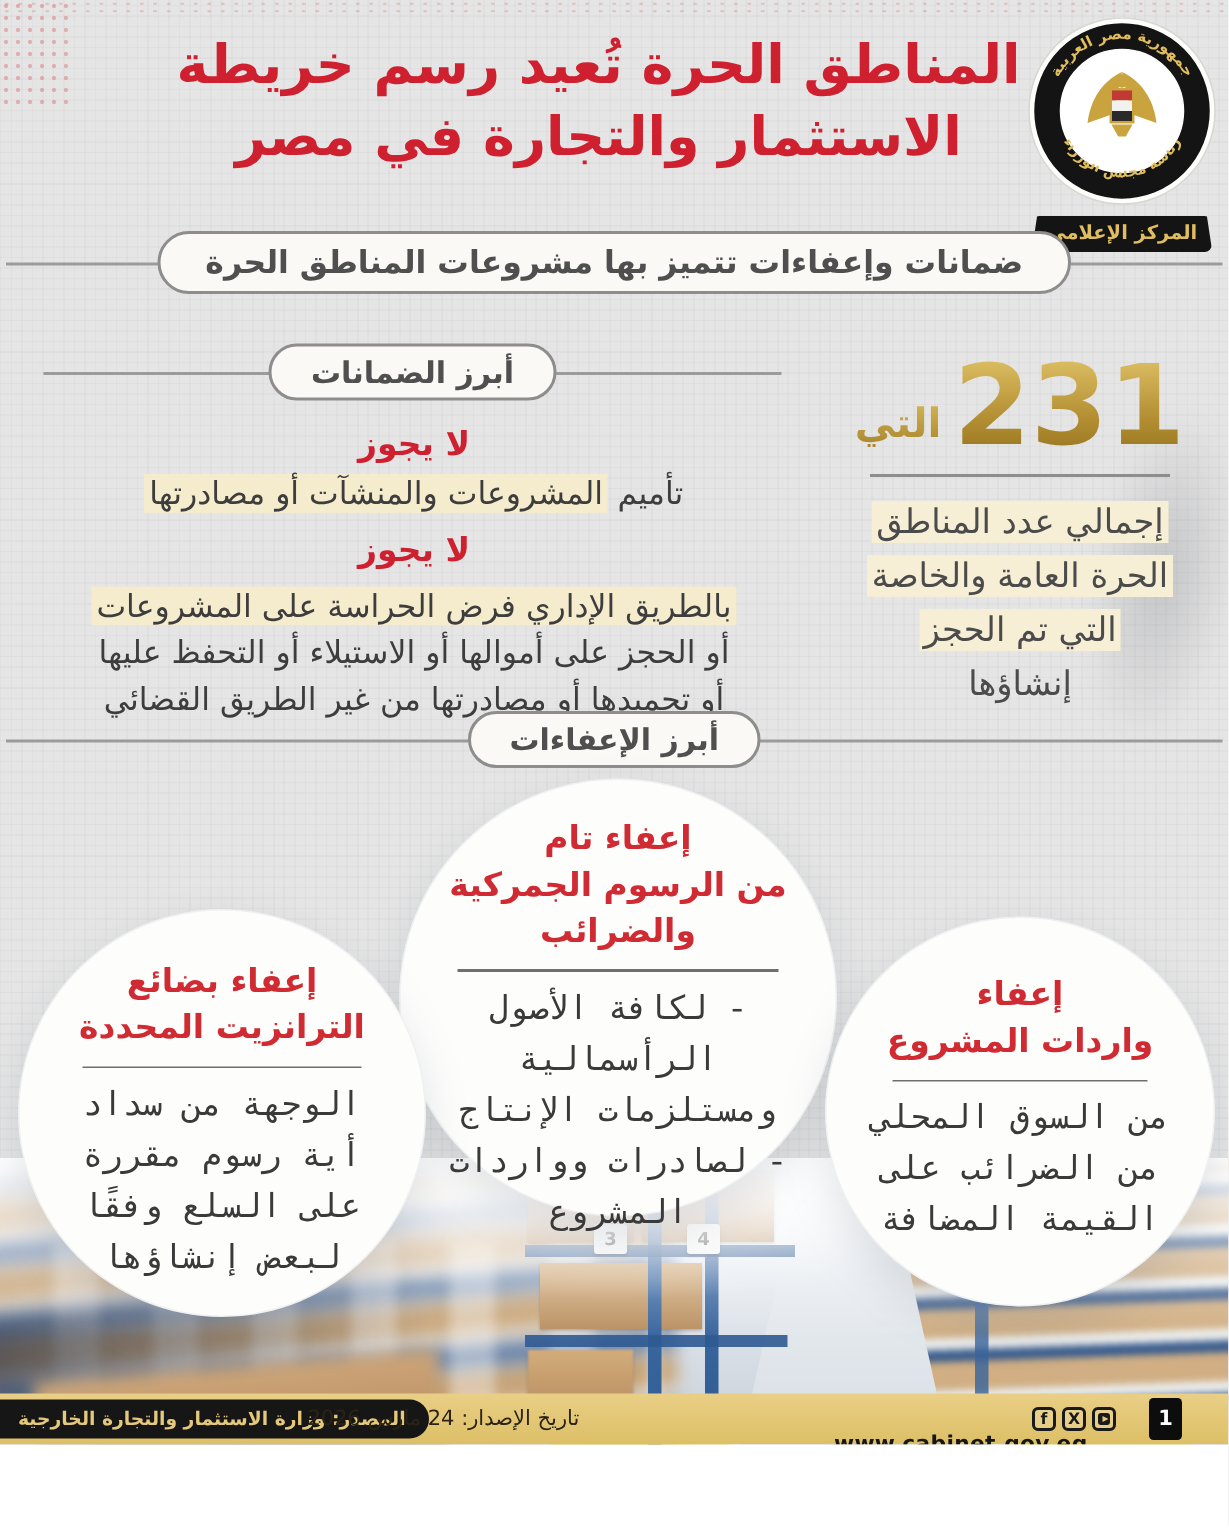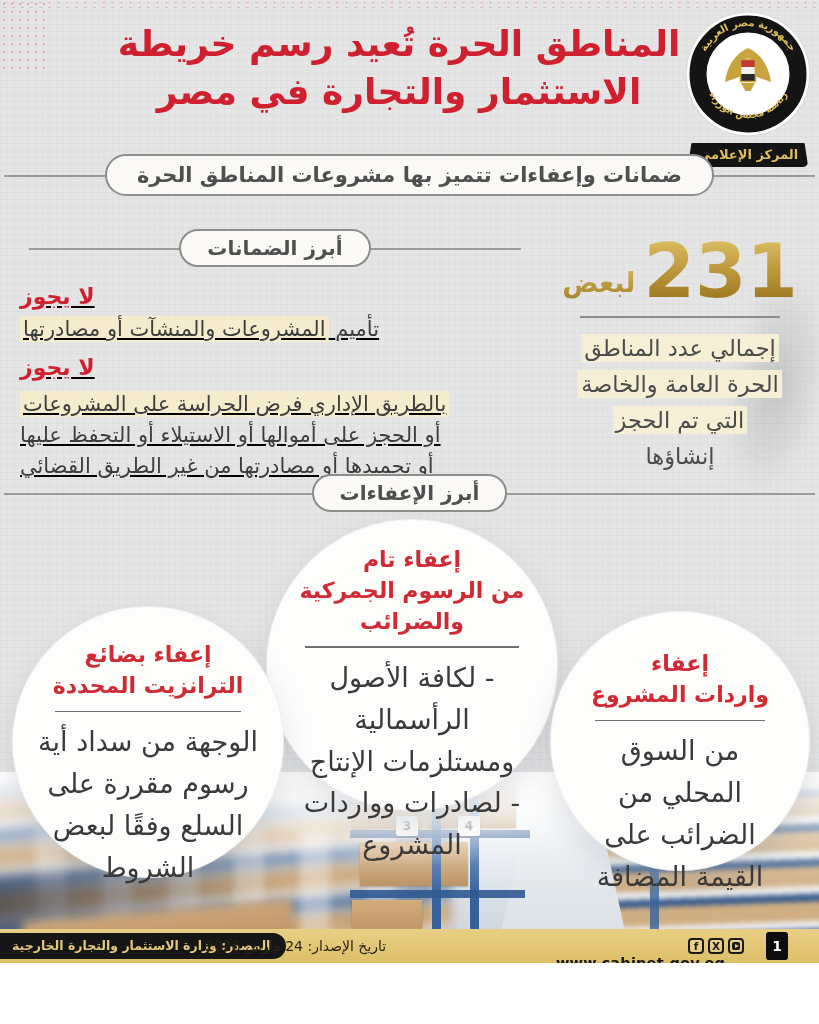--- a/index.html
+++ b/index.html
@@ -31,21 +31,21 @@
 
   
   .rule-row{position:absolute;z-index:2;display:flex;align-items:center;justify-content:center;}
   .rule-row::before{content:"";position:absolute;left:4px;right:4px;top:50%;height:2px;background:#9b9b9b;}
   .pill{position:relative;z-index:2;background:#faf9f6;border:2px solid #8d8d8d;border-radius:28px;
     color:#4f4f4f;font-weight:bold;text-align:center;}
   .pill-big{font-size:21px;padding:7px 30px;}
   .pill-sec{font-size:20px;padding:5px 26px;}
 
   
-  .guar-text{position:absolute;top:283px;right:287px;width:512px;z-index:2;text-align:left;text-decoration:underline;}
+  .guar-text{position:absolute;top:283px;right:287px;width:512px;z-index:2;text-align:center;}
   .no-label{color:#cf2030;font-weight:bold;font-size:22px;line-height:1.3;margin-bottom:2px;}
   .g-line{color:#3d3d3d;font-size:21px;line-height:1.5;}
   .hl{background:#f5ecce;padding:1px 3px;box-decoration-break:clone;-webkit-box-decoration-break:clone;}
   .g-par{margin-top:6px;}
   .g-par .g-line{line-height:1.48;}
 
   
   .swoosh{position:absolute;left:auto;right:-25px;top:250px;width:130px;height:300px;z-index:1;
     background:radial-gradient(ellipse 55% 55% at 45% 45%, rgba(110,112,118,.28), rgba(110,112,118,0) 70%);
     filter:blur(7px);transform:rotate(10deg);}
@@ -60,21 +60,21 @@
   .stat-divider{width:200px;height:1.5px;background:#8d8d8d;margin:10px auto 12px;}
   .stat-desc{font-size:22.5px;color:#4b4b4b;line-height:1.6;}
   .stat-desc .hl{background:#f6efd6;}
 
   
   .circle{position:absolute;z-index:3;background:#fdfdfc;border-radius:50%;
     box-shadow:0 14px 30px rgba(110,120,135,.20), 0 0 0 1px rgba(200,205,210,.25) inset;
     text-align:center;direction:rtl;}
   .c-title{color:#d02a32;font-weight:bold;font-size:22px;line-height:1.4;}
   .c-divider{height:1.5px;background:#6f6f6f;margin:9px auto;}
-  .c-body{color:#3a3a3a;font-size:27px;line-height:1.55;margin:0 auto;}
+  .c-body{color:#3a3a3a;font-size:22px;line-height:1.55;margin:0 auto;font-family:Liberation Mono, monospace;}
   .circle-mid{left:266px;top:519px;width:292px;height:292px;padding-top:26px;}
   .circle-mid .c-divider{width:214px;}
   .circle-mid .c-body{width:238px;}
   .circle-right{left:12px;top:606px;width:272px;height:272px;padding-top:34px;}   
   .circle-right .c-divider{width:186px;}
   .circle-right .c-body{width:220px;}
   .circle-left{left:550px;top:611px;width:260px;height:260px;padding-top:38px;}
   .circle-left .c-divider{width:170px;}
   .circle-left .c-body{width:204px;}
 
@@ -200,21 +200,21 @@
       <div class="g-line">أو الحجز على أموالها أو الاستيلاء أو التحفظ عليها</div>
       <div class="g-line">أو تجميدها أو مصادرتها من غير الطريق القضائي</div>
     </div>
   </div>
 
   <div class="swoosh"></div>
 
   <div class="stat">
     <div class="stat-num-row">
       <span class="stat-value">231</span>
-      <span class="stat-unit">لبعض</span>
+      <span class="stat-unit">التي</span>
     </div>
     <div class="stat-divider"></div>
     <div class="stat-desc">
       <div><span class="hl">إجمالي عدد المناطق</span></div>
       <div><span class="hl">الحرة العامة والخاصة</span></div>
       <div><span class="hl">التي تم الحجز</span></div>
       <div><span>إنشاؤها</span></div>
     </div>
   </div>
 
@@ -234,21 +234,21 @@
       <div>- لصادرات وواردات المشروع</div>
     </div>
   </div>
 
   <div class="circle circle-right">
     <div class="c-title">
       <div>إعفاء بضائع</div>
       <div>الترانزيت المحددة</div>
     </div>
     <div class="c-divider"></div>
-    <div class="c-body">الوجهة من سداد أية رسوم مقررة على السلع وفقًا لبعض الشروط</div>
+    <div class="c-body">الوجهة من سداد أية رسوم مقررة على السلع وفقًا لبعض إنشاؤها</div>
   </div>
 
   <div class="circle circle-left">
     <div class="c-title">
       <div>إعفاء</div>
       <div>واردات المشروع</div>
     </div>
     <div class="c-divider"></div>
     <div class="c-body">من السوق المحلي من الضرائب على القيمة المضافة</div>
   </div>

